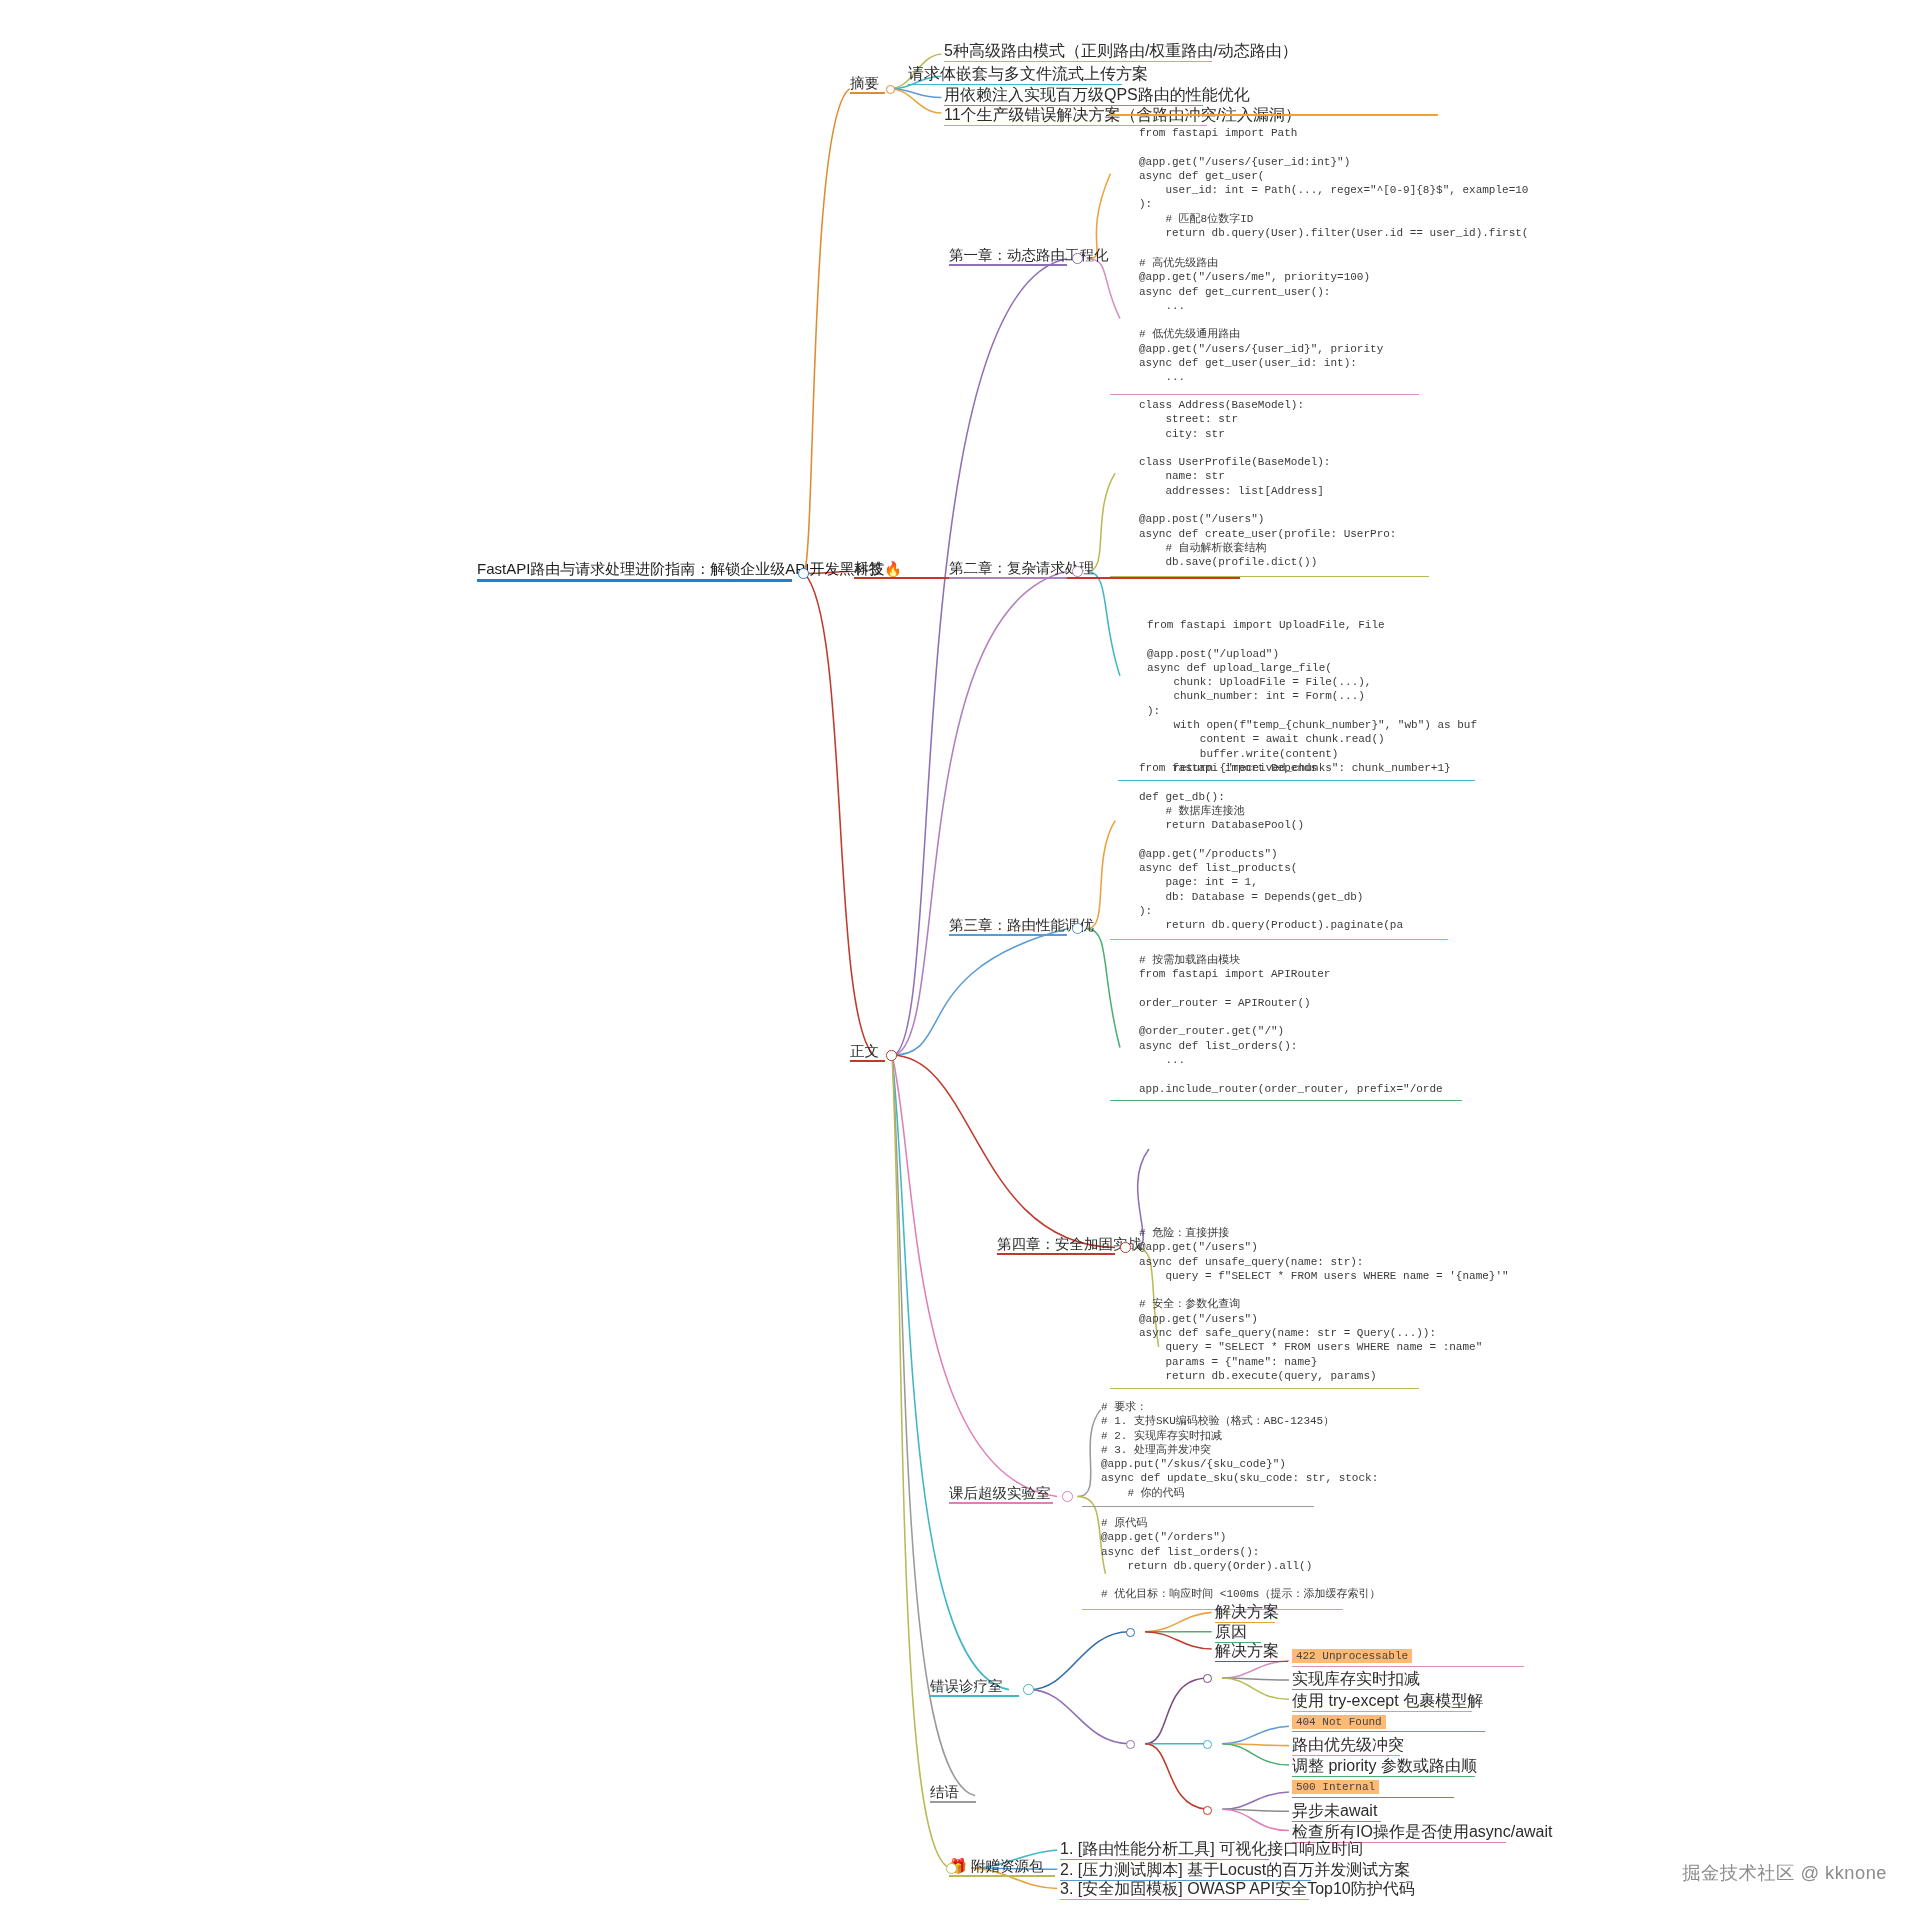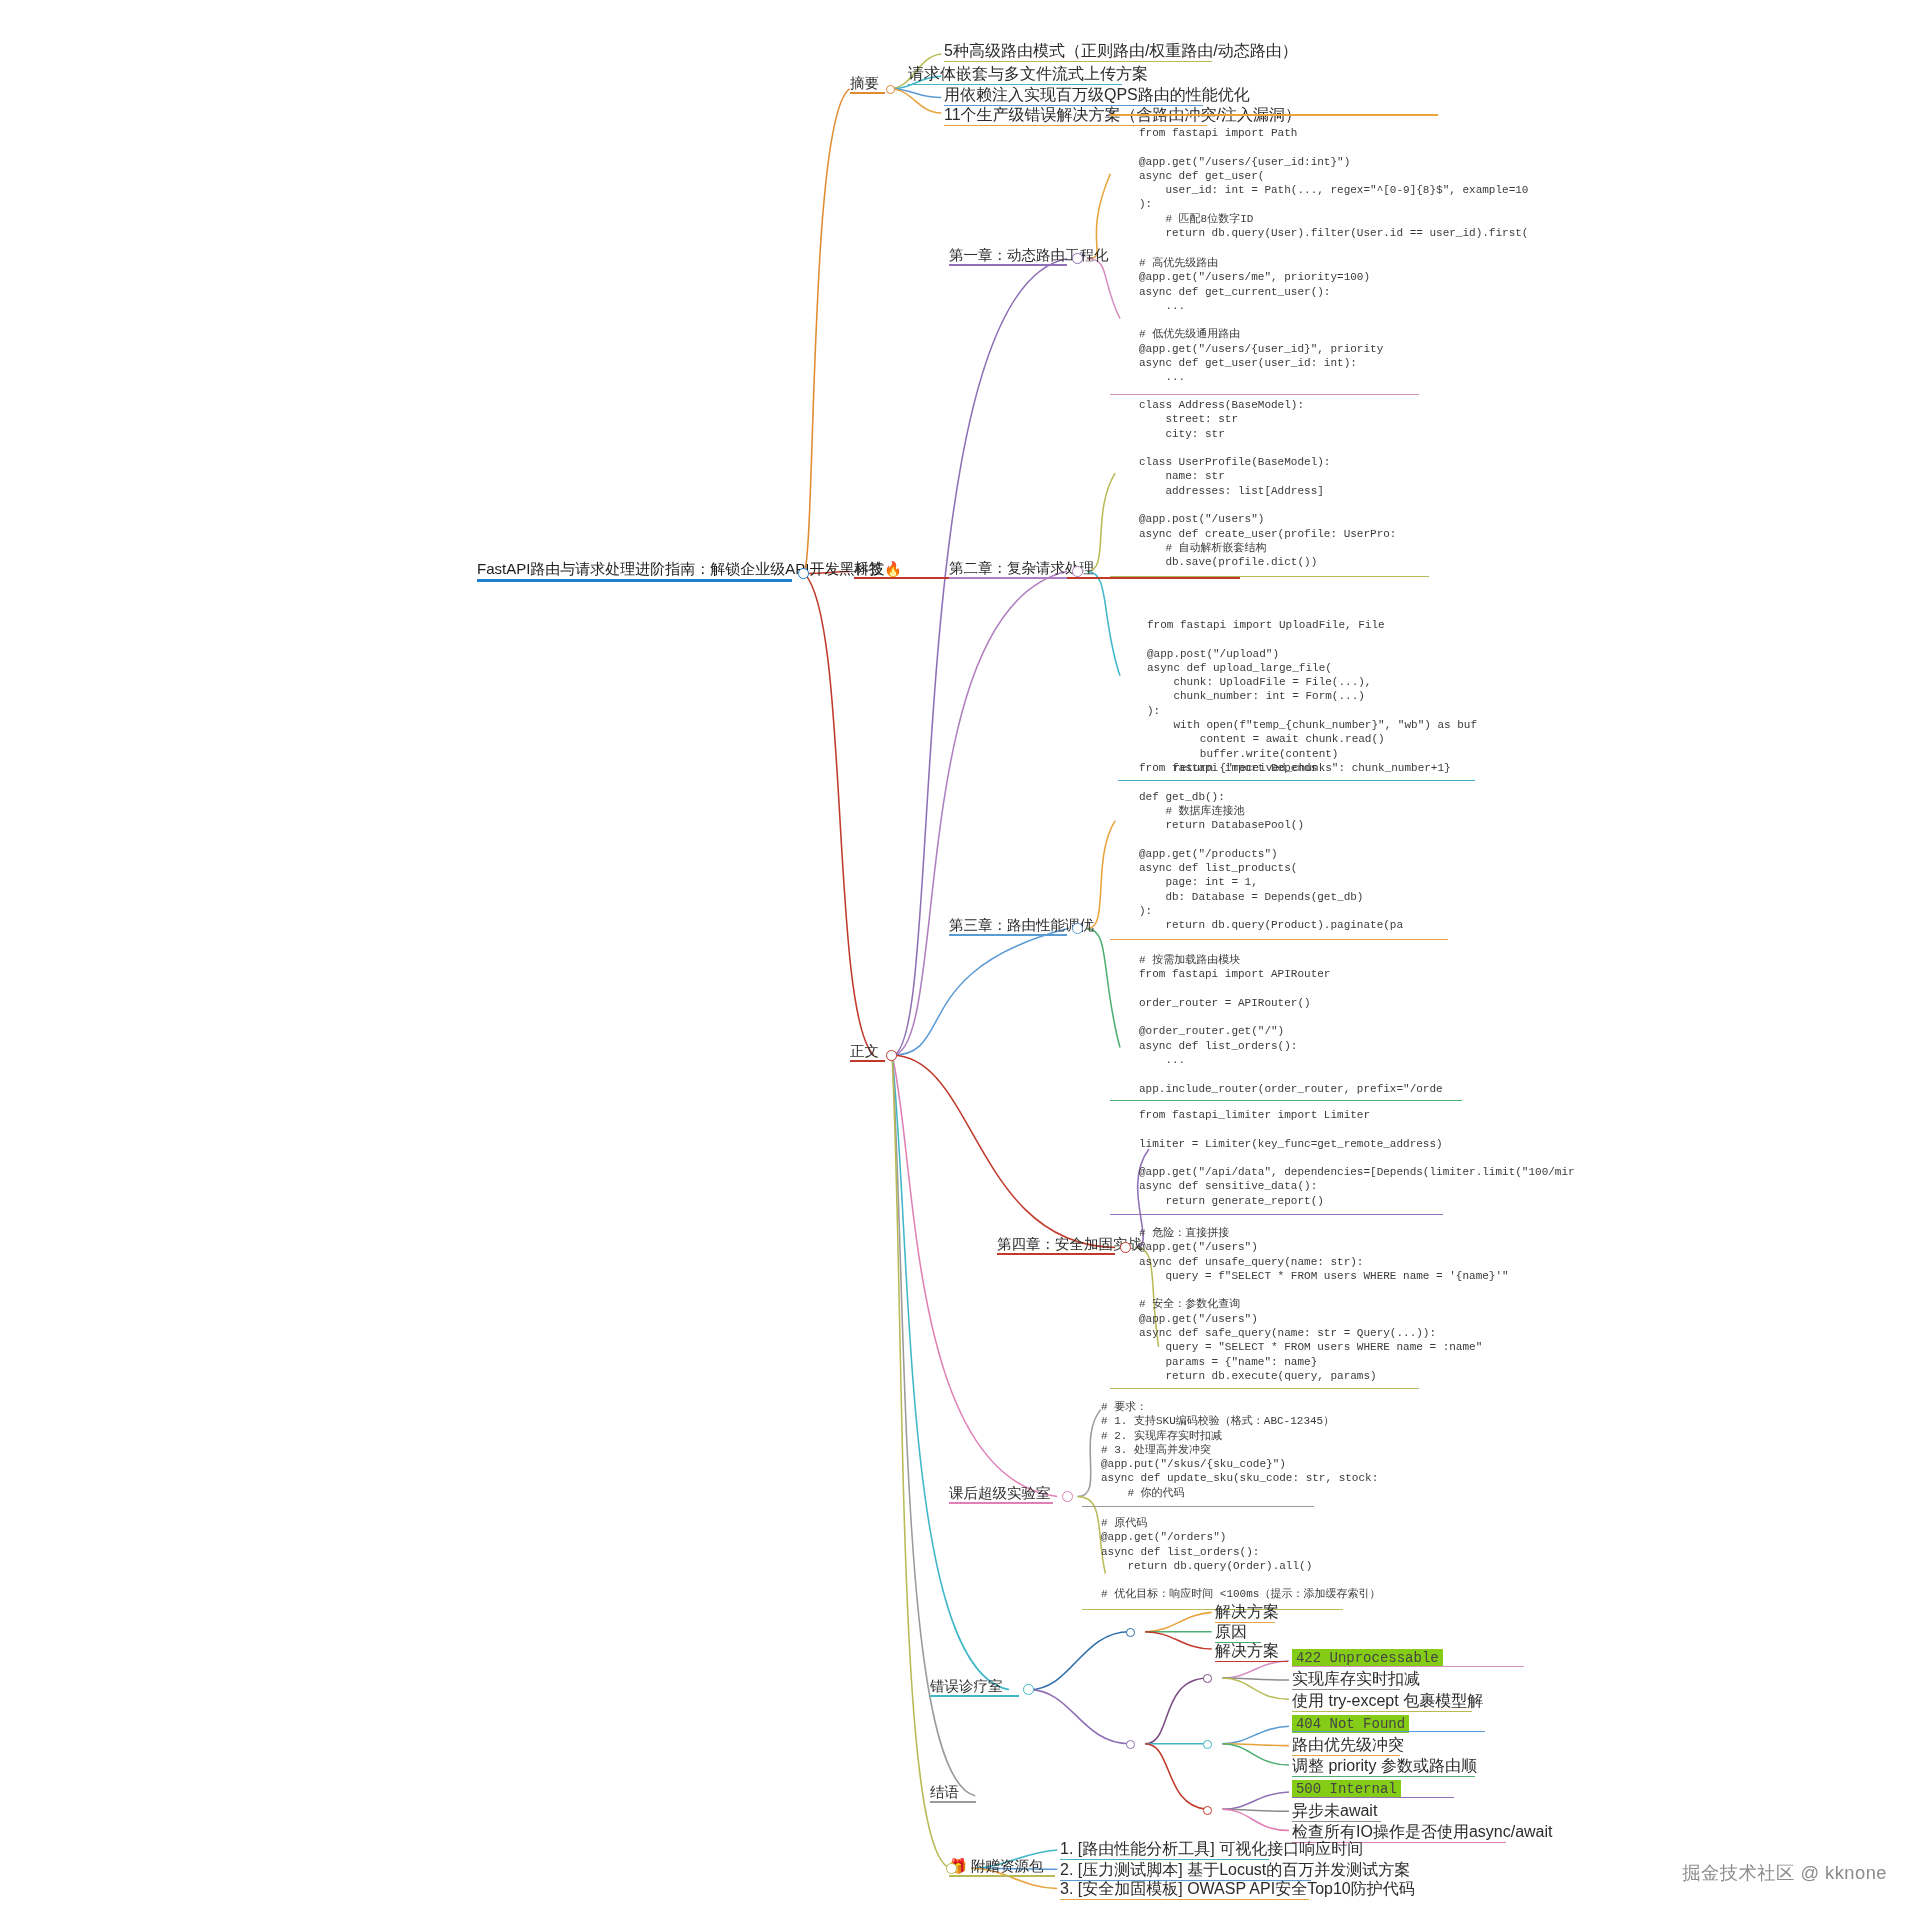--- a/index.html
+++ b/index.html
@@ -52,23 +52,23 @@
     font-family:"Liberation Mono", monospace;
     font-size:11px;
     color:#3a3a3a;
     line-height:14.3px;
     white-space:pre;
   }
 
   .badge{
     position:absolute;
     font-family:"Liberation Mono", monospace;
-    font-size:14px;
+    font-size:11px;
     color:#444;
-    background:#84cc16;
+    background:#fdba74;
     padding:1px 3.9px;
     white-space:nowrap;
   }
 
   .watermark{
     position:absolute;
     right:44px;bottom:46px;
     font-size:18.3px;
     color:#8c8c8c;
     letter-spacing:0.5px;
@@ -307,29 +307,20 @@
 order_router = APIRouter()
 
 @order_router.get("/")
 async def list_orders():
     ...
 
 app.include_router(order_router, prefix="/orde</span>
     <div style="position:absolute;left:-29px;top:147px;width:352px;height:1.4px;background:#4caf72;"></div>
   </div>
 
-  <div class="code" style="left:1139px;top:1108px;"><span>from fastapi_limiter import Limiter
-
-limiter = Limiter(key_func=get_remote_address)
-
-@app.get("/api/data", dependencies=[Depends(limiter.limit("100/mir
-async def sensitive_data():
-    return generate_report()</span>
-    <div style="position:absolute;left:-29px;top:106px;width:333px;height:1.4px;background:#8f6fb5;"></div>
-  </div>
 
   <div class="code" style="left:1139px;top:1226px;"><span># 危险：直接拼接
 @app.get("/users")
 async def unsafe_query(name: str):
     query = f"SELECT * FROM users WHERE name = '{name}'"
 
 # 安全：参数化查询
 @app.get("/users")
 async def safe_query(name: str = Query(...)):
     query = "SELECT * FROM users WHERE name = :name"

